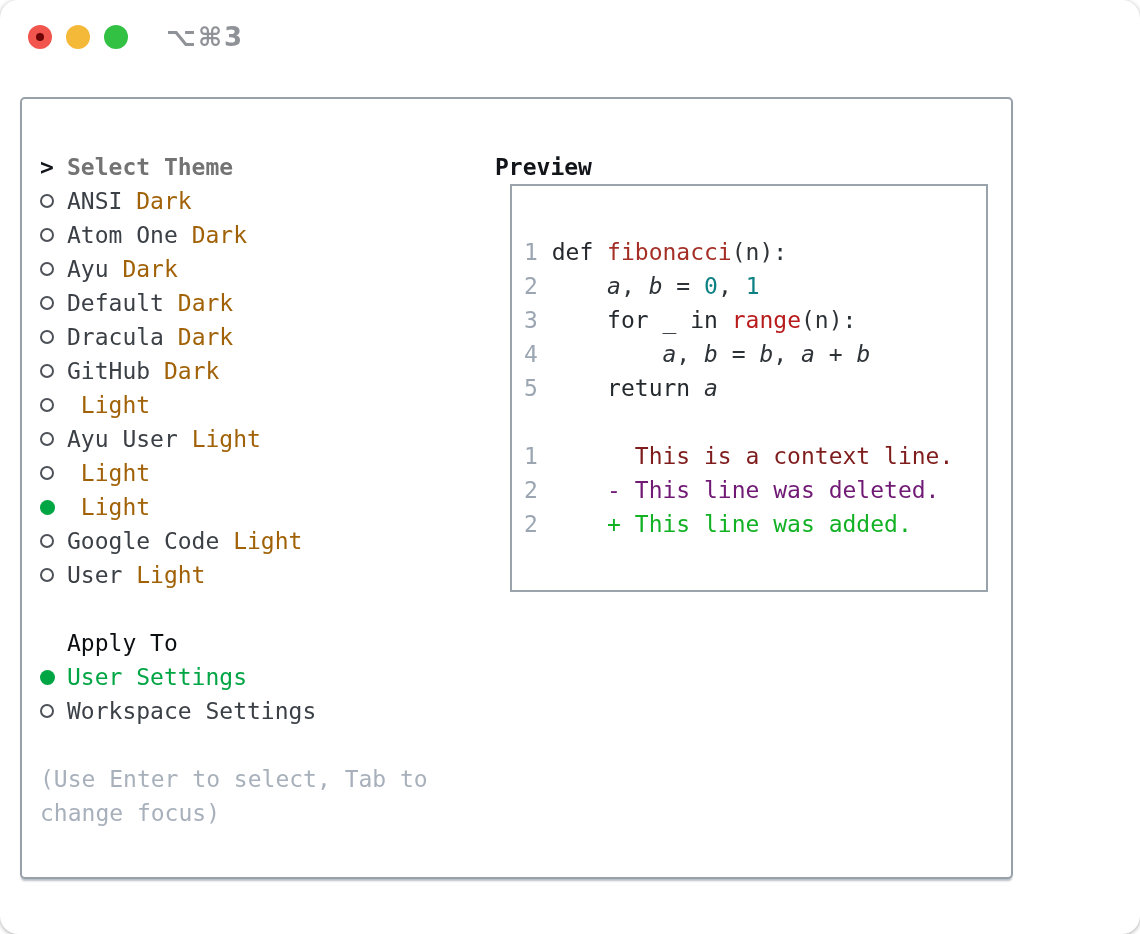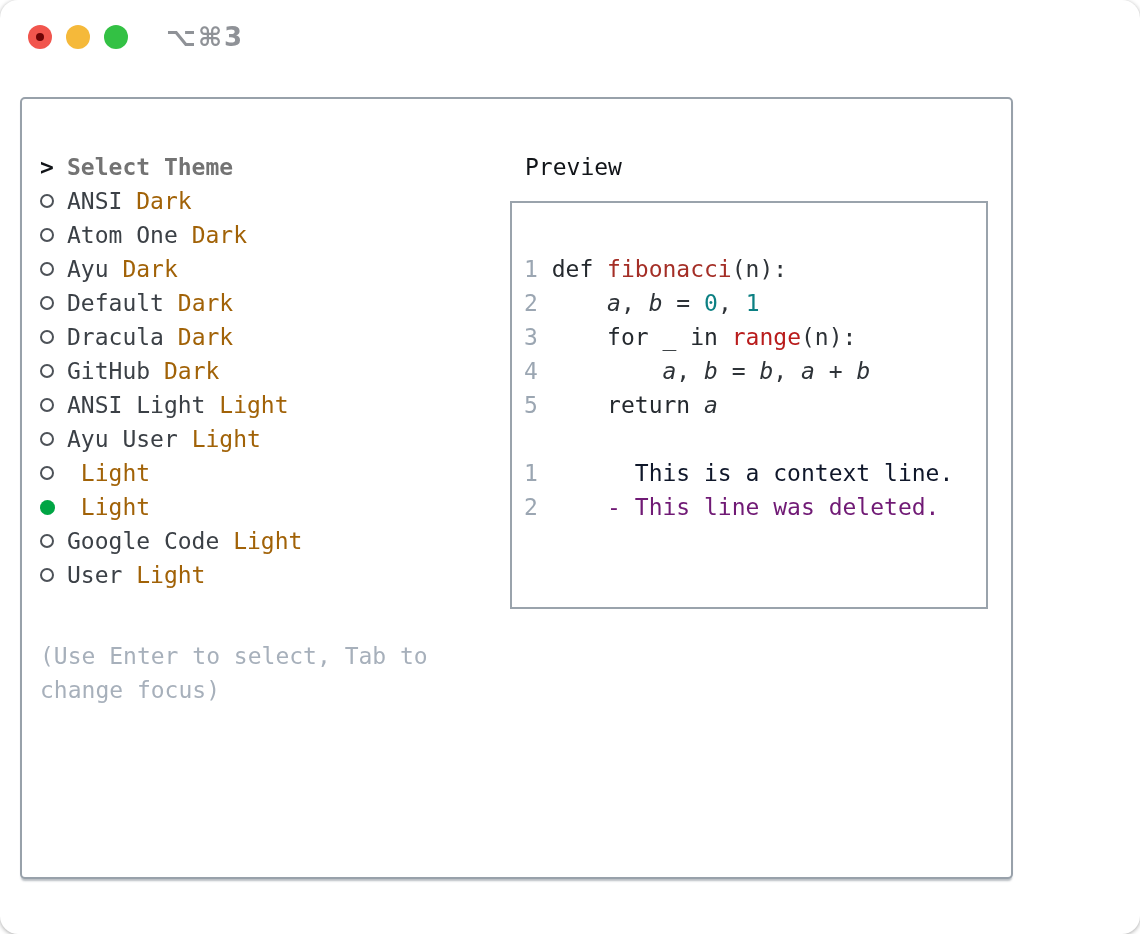--- a/index.html
+++ b/index.html
@@ -58,43 +58,43 @@
     width: 15px; height: 15px; border-radius: 50%; background: #00a544;
     display: inline-block;
   }
   .label.green { color: #00a544; }
   .variant { color: #a16207; margin-left: 1ch; }
 
   .apply-section { margin-top: 34px; }
   .apply-title { margin-left: 27px; color: #0c0f12; height: 34px; }
 
   .hint {
-    margin-top: 47px; max-width: 420px;
+    margin-top: 34px; max-width: 420px;
     color: #a7b0bb;
   }
 
   
-  .preview-title { font-weight: normal; color: #111418; height: 34px; margin-left: 30px; }
+  .preview-title { font-weight: bold; color: #111418; height: 34px; }
   .preview-box {
-    margin-top: 17px; margin-left: 15px;
+    margin-top: 0; margin-left: 15px;
     width: 478px; height: 408px;
     border: 2px solid #9aa3ac;
     background: #ffffff;
     padding: 49px 10px 0 12px;
     overflow: hidden;
   }
   .code-line { white-space: pre; height: 34px; }
   .tok-lineno  { color: #9ba6b2; }
   .tok-plain   { color: #2e3338; }
   .tok-kw      { color: #24292e; }
   .tok-func    { color: #a42e26; }
   .tok-num     { color: #0c8083; }
   .tok-builtin { color: #b91c1c; }
   .tok-var     { color: #2e3338; font-style: italic; }
-  .tok-ctx     { color: #0f172a; }
+  .tok-ctx     { color: #7f1d1d; }
   .tok-del     { color: #701a75; }
   .tok-add     { color: #12b224; }
 </style>
 </head>
 <body>
 
 <div class="window">
 
   <div class="titlebar">
     <div class="traffic red">
@@ -154,21 +154,20 @@
             <span class="marker-col">
               <span class="ring"></span>
             </span>
             <span class="label">GitHub</span>
             <span class="variant">Dark</span>
           </div>
           <div class="row">
             <span class="marker-col">
               <span class="ring"></span>
             </span>
-            <span class="label">ANSI Light</span>
             <span class="variant">Light</span>
           </div>
           <div class="row">
             <span class="marker-col">
               <span class="ring"></span>
             </span>
             <span class="label">Ayu User</span>
             <span class="variant">Light</span>
           </div>
           <div class="row">
@@ -192,32 +191,50 @@
           </div>
           <div class="row">
             <span class="marker-col">
               <span class="ring"></span>
             </span>
             <span class="label">User</span>
             <span class="variant">Light</span>
           </div>
         </div>
 
+      <div class="apply-section">
+        <div class="apply-title">Apply To</div>
+        <div>
+            <div class="row">
+              <span class="marker-col">
+                <span class="sel"></span>
+              </span>
+              <span class="label green">User Settings</span>
+            </div>
+            <div class="row">
+              <span class="marker-col">
+                <span class="ring"></span>
+              </span>
+              <span class="label">Workspace Settings</span>
+            </div>
+          </div>
+      </div>
 
       <div class="hint">(Use Enter to select, Tab to change focus)</div>
     </div>
 
     <div class="right-col">
       <div class="preview-title">Preview</div>
       <div class="preview-box">
           <div class="code-line"><span class="tok-lineno">1 </span><span class="tok-kw">def </span><span class="tok-func">fibonacci</span><span class="tok-plain">(n):</span></div>
           <div class="code-line"><span class="tok-lineno">2 </span><span class="tok-plain">    </span><span class="tok-var">a</span><span class="tok-plain">, </span><span class="tok-var">b</span><span class="tok-plain"> = </span><span class="tok-num">0</span><span class="tok-plain">, </span><span class="tok-num">1</span></div>
           <div class="code-line"><span class="tok-lineno">3 </span><span class="tok-plain">    </span><span class="tok-kw">for</span><span class="tok-plain"> _ </span><span class="tok-kw">in</span><span class="tok-plain"> </span><span class="tok-builtin">range</span><span class="tok-plain">(n):</span></div>
           <div class="code-line"><span class="tok-lineno">4 </span><span class="tok-plain">        </span><span class="tok-var">a</span><span class="tok-plain">, </span><span class="tok-var">b</span><span class="tok-plain"> = </span><span class="tok-var">b</span><span class="tok-plain">, </span><span class="tok-var">a</span><span class="tok-plain"> + </span><span class="tok-var">b</span></div>
           <div class="code-line"><span class="tok-lineno">5 </span><span class="tok-plain">    </span><span class="tok-kw">return</span><span class="tok-plain"> </span><span class="tok-var">a</span></div>
           <div class="code-line">&nbsp;</div>
           <div class="code-line"><span class="tok-lineno">1 </span><span class="tok-ctx">      This is a context line.</span></div>
           <div class="code-line"><span class="tok-lineno">2 </span><span class="tok-plain">    </span><span class="tok-del">- This line was deleted.</span></div>
+          <div class="code-line"><span class="tok-lineno">2 </span><span class="tok-plain">    </span><span class="tok-add">+ This line was added.</span></div>
         </div>
     </div>
 
   </div>
 </div>
 
 </body></html>

